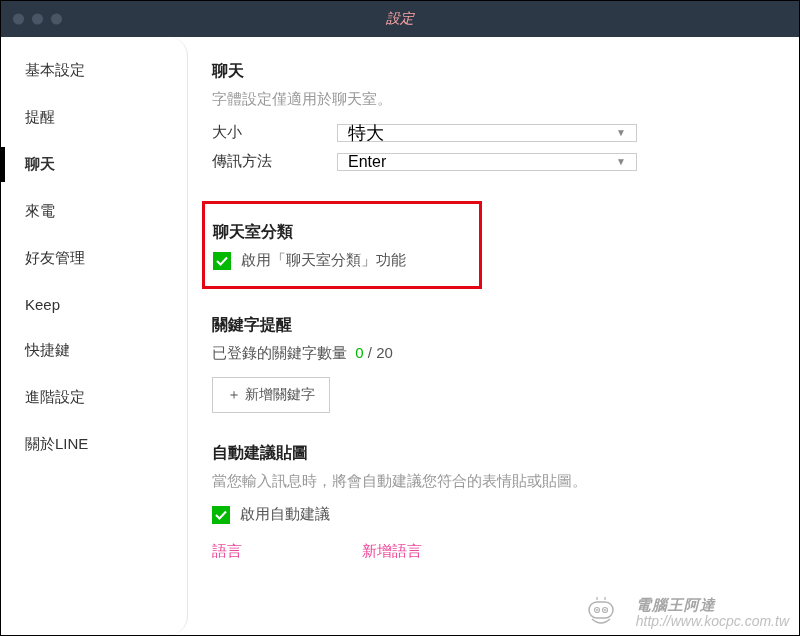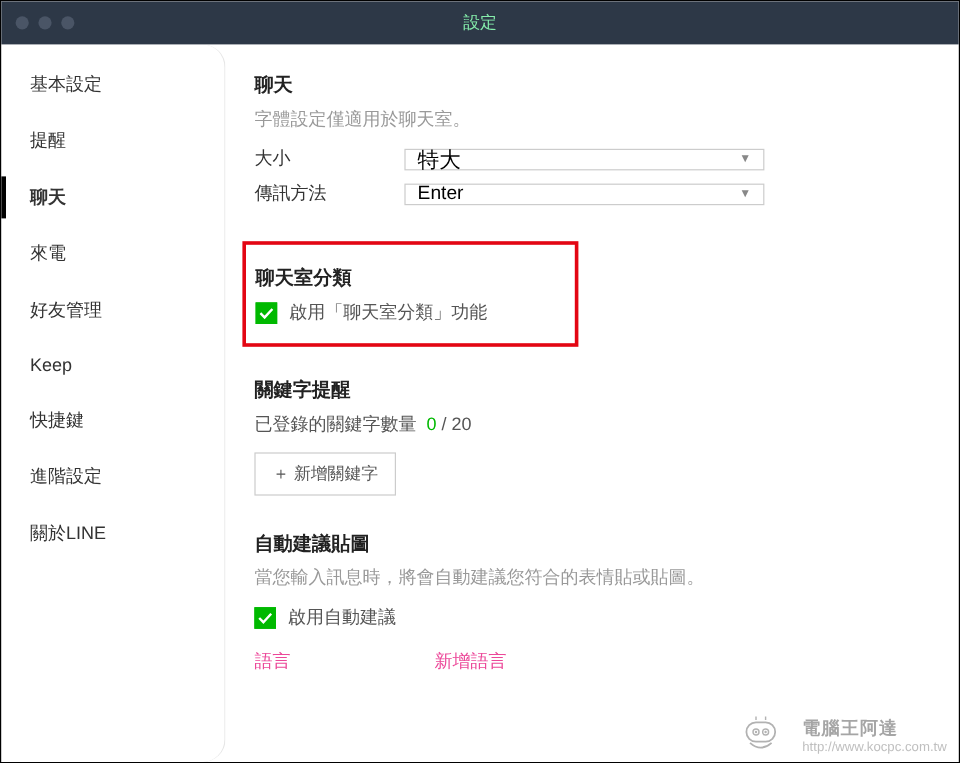--- a/index.html
+++ b/index.html
@@ -28,23 +28,24 @@
       display: flex;
       gap: 8px;
     }
     .light {
       width: 11px;
       height: 11px;
       border-radius: 50%;
       background: #4a5566;
     }
     .titlebar-title {
-      color: #86efac;
+      color: #fca5a5;
       font-size: 14px;
       font-weight: 400;
+      font-style: italic;
     }
     .content-area {
       display: flex;
       height: calc(100% - 36px);
     }
     .sidebar {
       width: 187px;
       border-right: 1px solid #e6e6e6;
       padding-top: 10px;
       border-radius: 19px;
@@ -168,36 +169,37 @@
       gap: 120px;
       font-size: 15px;
       color: #ec4899;
       margin-top: 18px;
     }
     .watermark {
       position: absolute;
       right: 10px;
       bottom: 6px;
       display: flex;
-      align-items: flex-end;
+      align-items: flex-start;
       gap: 20px;
       opacity: 0.75;
+      font-style: italic;
     }
     .watermark-text {
       text-align: left;
       line-height: 1.1;
     }
     .watermark-text .wm-title {
       font-size: 15px;
       font-weight: 700;
       color: #888;
       letter-spacing: 1px;
     }
     .watermark-text .wm-url {
-      font-size: 11px;
+      font-size: 14px;
       color: #aaa;
     }
     .wm-face {
       width: 30px;
       height: 32px;
     }
   </style>
 </head>
 <body>
 

